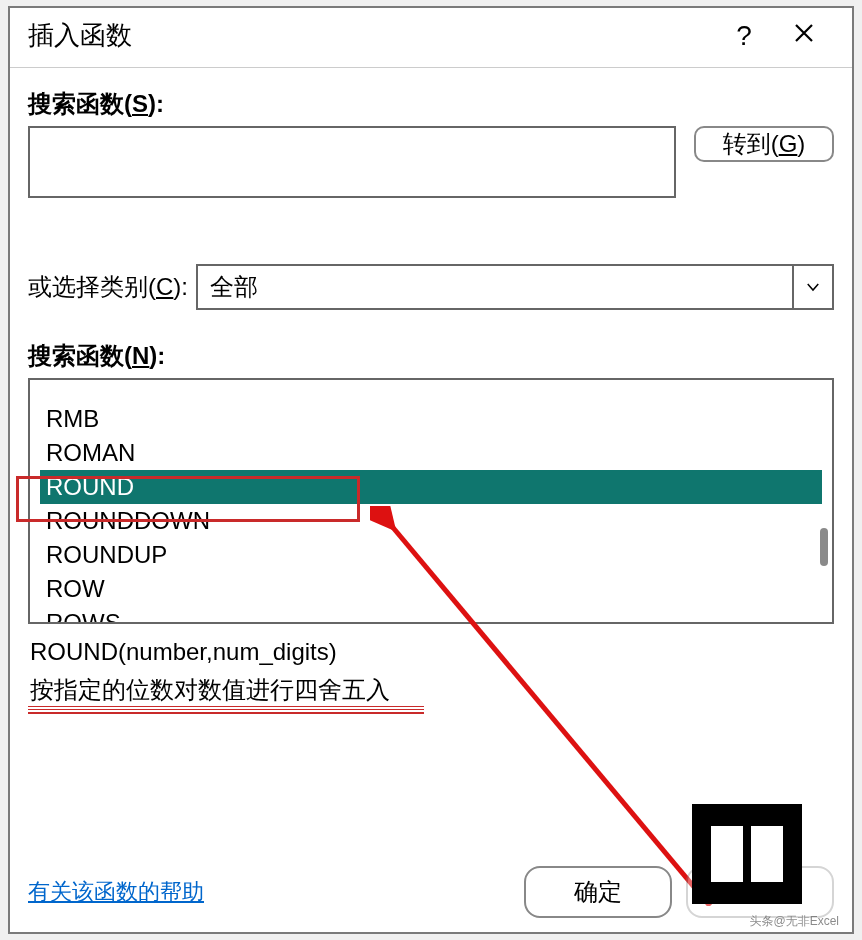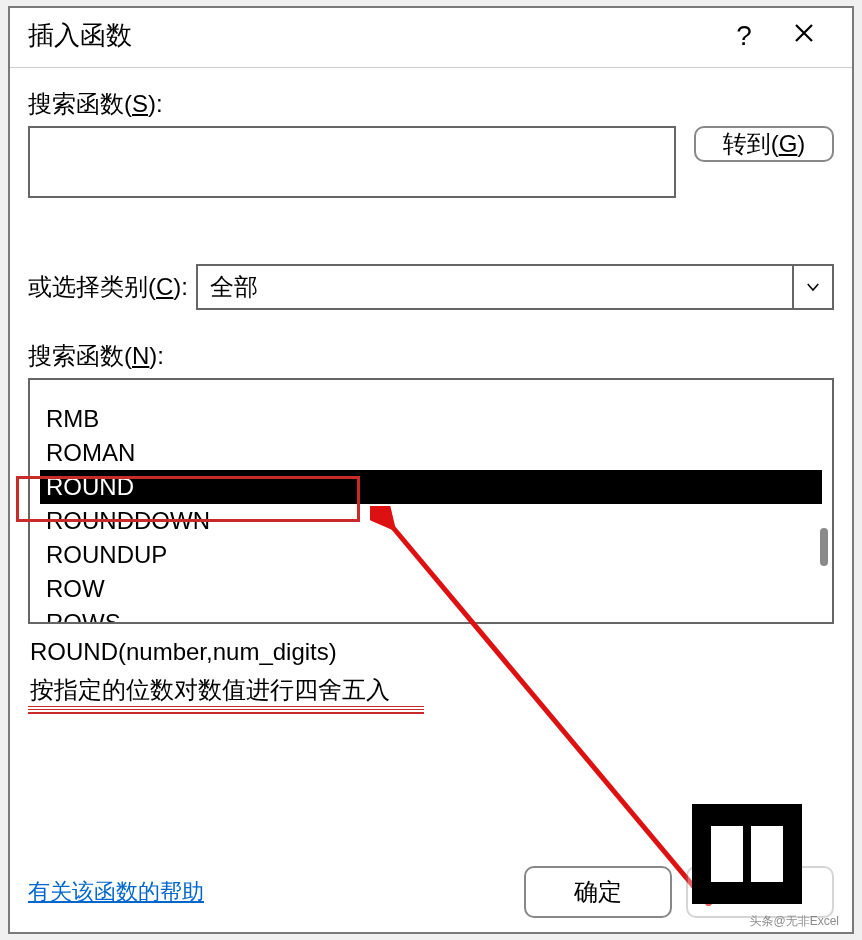--- a/index.html
+++ b/index.html
@@ -49,20 +49,21 @@
     padding: 20px 18px 10px 18px;
     flex: 1;
     display: flex;
     flex-direction: column;
     position: relative;
   }
   .label {
     font-size: 24px;
     color: #000;
     margin-bottom: 6px;
+    font-weight: bold;
   }
   .label u { text-decoration: underline; }
   .search-row {
     display: flex;
     gap: 18px;
     align-items: flex-start;
     margin-bottom: 22px;
   }
   .search-input {
     flex: 1;
@@ -124,21 +125,21 @@
     padding: 22px 10px 6px 10px;
   }
   .list-item {
     font-size: 24px;
     line-height: 34px;
     padding: 0 6px;
     color: #000;
     white-space: nowrap;
   }
   .list-item.selected {
-    background: #000000;
+    background: #0f766e;
     color: #fff;
   }
   .scrollbar-handle {
     position: absolute;
     right: 4px;
     top: 148px;
     width: 8px;
     height: 38px;
     background: #8a8a8a;
     border-radius: 4px;
@@ -190,21 +191,21 @@
   .help-link {
     color: #0066cc;
     text-decoration: underline;
     font-size: 22px;
   }
   .footer .spacer { flex: 1; }
   .btn {
     width: 148px;
     height: 52px;
     border: 2px solid #888;
-    border-radius: 10px;
+    border-radius: 16px;
     background: #fff;
     font-size: 24px;
     display: flex;
     align-items: center;
     justify-content: center;
     margin-left: 14px;
   }
   .watermark-logo {
     position: absolute;
     right: 60px;

